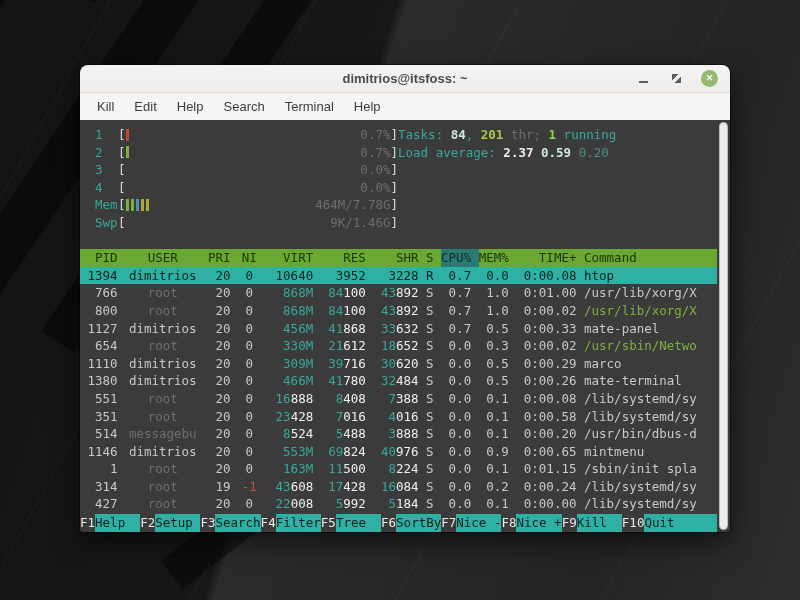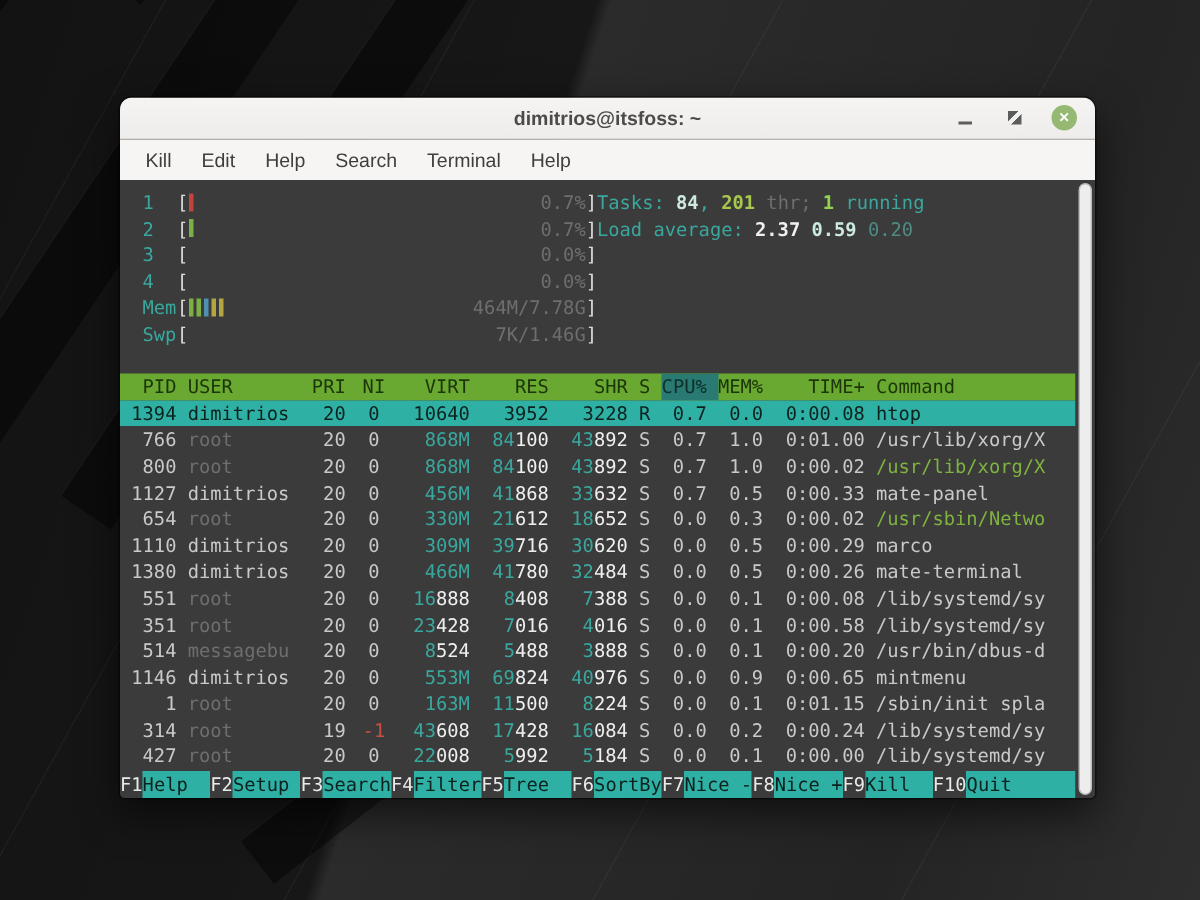--- a/index.html
+++ b/index.html
@@ -32,21 +32,21 @@
   .m-label{width:23px;flex:none;}
   .bracket{color:#dcdcdc;}
   .m-body{flex:1;display:flex;align-items:center;height:100%;}
   .m-bar{width:3px;height:12px;margin-right:2px;flex:none;}
   .m-value{margin-left:auto;}
   .stat-line{height:17.6px;white-space:pre;}
   .blank-line{height:17.6px;}
   .proc-header,.proc-row{display:flex;height:17.6px;white-space:pre;overflow:hidden;flex:none;}
   .cell{display:block;flex:none;padding-right:1ch;overflow:hidden;box-sizing:content-box;}
   .c0{width:5ch;text-align:right;}
-  .c1{width:10ch;}
+  .c1{width:10ch;text-align:center;}
   .c2{width:3ch;text-align:right;}
   .c3{width:3ch;text-align:center;}
   .c4{width:6ch;text-align:right;}
   .c5{width:6ch;text-align:right;}
   .c6{width:6ch;text-align:right;}
   .c7{width:1ch;}
   .c8{width:4ch;text-align:right;}
   .c9{width:4ch;text-align:right;}
   .c10{width:8ch;text-align:right;}
   .c11{flex:1;padding-right:0;}
@@ -93,21 +93,21 @@
     </div>
   <div class="terminal" id="terminal" style="background: rgb(59, 59, 59);">
     <div class="term-inner" id="term-inner">
       <div class="meters-wrap">
         <div class="meters-left" id="meters-left">
             <div class="meter-row"><span class="m-label" style="color: rgb(58, 167, 158);">1</span><span class="bracket">[</span><div class="m-body"><div class="m-bar" style="background: rgb(192, 68, 58);"></div><span class="m-value" style="color: rgb(110, 110, 110);">0.7%</span></div><span class="bracket">]</span></div>
             <div class="meter-row"><span class="m-label" style="color: rgb(58, 167, 158);">2</span><span class="bracket">[</span><div class="m-body"><div class="m-bar" style="background: rgb(125, 176, 67);"></div><span class="m-value" style="color: rgb(110, 110, 110);">0.7%</span></div><span class="bracket">]</span></div>
             <div class="meter-row"><span class="m-label" style="color: rgb(58, 167, 158);">3</span><span class="bracket">[</span><div class="m-body"><span class="m-value" style="color: rgb(110, 110, 110);">0.0%</span></div><span class="bracket">]</span></div>
             <div class="meter-row"><span class="m-label" style="color: rgb(58, 167, 158);">4</span><span class="bracket">[</span><div class="m-body"><span class="m-value" style="color: rgb(110, 110, 110);">0.0%</span></div><span class="bracket">]</span></div>
             <div class="meter-row"><span class="m-label" style="color: rgb(58, 167, 158);">Mem</span><span class="bracket">[</span><div class="m-body"><div class="m-bar" style="background: rgb(125, 176, 67);"></div><div class="m-bar" style="background: rgb(125, 176, 67);"></div><div class="m-bar" style="background: rgb(79, 143, 176);"></div><div class="m-bar" style="background: rgb(179, 166, 62);"></div><div class="m-bar" style="background: rgb(179, 166, 62);"></div><span class="m-value" style="color: rgb(110, 110, 110);">464M/7.78G</span></div><span class="bracket">]</span></div>
-            <div class="meter-row"><span class="m-label" style="color: rgb(58, 167, 158);">Swp</span><span class="bracket">[</span><div class="m-body"><span class="m-value" style="color: rgb(110, 110, 110);">7K/1.46G</span></div><span class="bracket">]</span></div>
+            <div class="meter-row"><span class="m-label" style="color: rgb(58, 167, 158);">Swp</span><span class="bracket">[</span><div class="m-body"><span class="m-value" style="color: rgb(110, 110, 110);">9K/1.46G</span></div><span class="bracket">]</span></div>
           </div>
         <div class="stats" id="stats">
             <div class="stat-line"><span style="color: rgb(58, 167, 158);">Tasks: </span><span style="color: rgb(205, 234, 226); font-weight: bold;">84</span><span style="color: rgb(58, 167, 158);">, </span><span style="color: rgb(168, 199, 77); font-weight: bold;">201</span><span style="color: rgb(110, 110, 110);"> thr</span><span style="color: rgb(110, 110, 110);">; </span><span style="color: rgb(146, 212, 78); font-weight: bold;">1</span><span style="color: rgb(58, 167, 158);"> running</span></div>
             <div class="stat-line"><span style="color: rgb(58, 167, 158);">Load average: </span><span style="color: rgb(239, 239, 239); font-weight: bold;">2.37 </span><span style="color: rgb(205, 234, 226); font-weight: bold;">0.59 </span><span style="color: rgb(78, 140, 133);">0.20</span></div>
           </div>
       </div>
       <div class="blank-line"></div>
       <div class="proc-header" id="proc-header" style="background: rgb(105, 168, 49);"><span class="cell c0" style="color: rgb(28, 54, 9);">PID</span><span class="cell c1" style="color: rgb(28, 54, 9);">USER</span><span class="cell c2" style="color: rgb(28, 54, 9);">PRI</span><span class="cell c3" style="color: rgb(28, 54, 9);">NI</span><span class="cell c4" style="color: rgb(28, 54, 9);">VIRT</span><span class="cell c5" style="color: rgb(28, 54, 9);">RES</span><span class="cell c6" style="color: rgb(28, 54, 9);">SHR</span><span class="cell c7" style="color: rgb(28, 54, 9);">S</span><span class="cell c8" style="color: rgb(15, 45, 41); background: rgb(40, 122, 114);">CPU%</span><span class="cell c9" style="color: rgb(28, 54, 9);">MEM%</span><span class="cell c10" style="color: rgb(28, 54, 9);">TIME+</span><span class="cell c11" style="color: rgb(28, 54, 9);">Command</span></div>
       <div id="proc-list">
           <div class="proc-row" style="background: rgb(46, 177, 164);"><span class="cell c0"><span style="color: rgb(13, 33, 30);">1394</span></span><span class="cell c1"><span style="color: rgb(13, 33, 30);">dimitrios</span></span><span class="cell c2"><span style="color: rgb(13, 33, 30);">20</span></span><span class="cell c3"><span style="color: rgb(13, 33, 30);">0</span></span><span class="cell c4"><span style="color: rgb(13, 33, 30);">10640</span></span><span class="cell c5"><span style="color: rgb(13, 33, 30);">3952</span></span><span class="cell c6"><span style="color: rgb(13, 33, 30);">3228</span></span><span class="cell c7"><span style="color: rgb(13, 33, 30);">R</span></span><span class="cell c8"><span style="color: rgb(13, 33, 30);">0.7</span></span><span class="cell c9"><span style="color: rgb(13, 33, 30);">0.0</span></span><span class="cell c10"><span style="color: rgb(13, 33, 30);">0:00.08</span></span><span class="cell c11"><span style="color: rgb(13, 33, 30);">htop</span></span></div>

